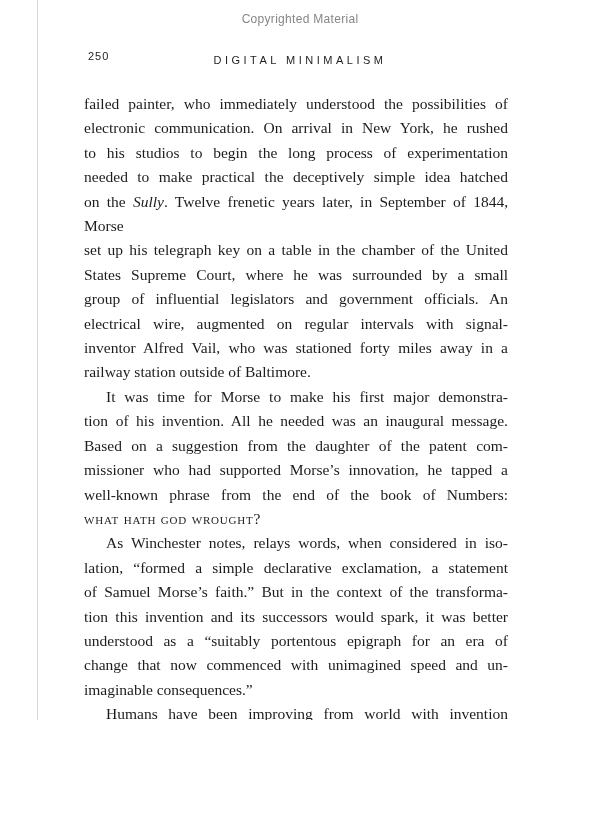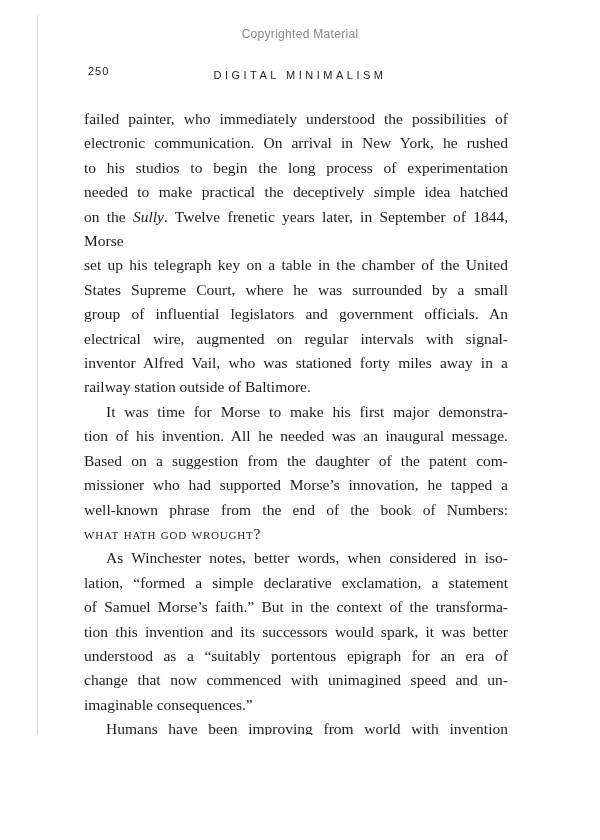--- a/index.html
+++ b/index.html
@@ -4,21 +4,20 @@
 <style>
   * { margin: 0; padding: 0; box-sizing: border-box; }
   html, body { background: #ffffff; }
   .page {
     position: relative;
     width: 600px;
     height: 720px;
     background: #ffffff;
     font-family: "Liberation Serif", serif;
     overflow: hidden;
-    margin-top: 15px;
   }
   .copyright {
     position: absolute;
     left: 0;
     width: 100%;
     text-align: center;
     font-family: "Liberation Sans", sans-serif;
     font-size: 12px;
     color: #868686;
     letter-spacing: 0.3px;
@@ -105,21 +104,21 @@
       <div class="line"><span>group of influential legislators and government officials. An</span></div>
       <div class="line"><span>electrical wire, augmented on regular intervals with signal-</span></div>
       <div class="line"><span>inventor Alfred Vail, who was stationed forty miles away in a</span></div>
       <div class="line noj"><span>railway station outside of Baltimore.</span></div>
       <div class="line indent"><span>It was time for Morse to make his first major demonstra-</span></div>
       <div class="line"><span>tion of his invention. All he needed was an inaugural message.</span></div>
       <div class="line"><span>Based on a suggestion from the daughter of the patent com-</span></div>
       <div class="line"><span>missioner who had supported Morse’s innovation, he tapped a</span></div>
       <div class="line"><span>well-known phrase from the end of the book of Numbers:</span></div>
       <div class="line noj"><span class="seg-sc">what hath god wrought?</span></div>
-      <div class="line indent"><span>As Winchester notes, better words, when considered in iso-</span></div>
+      <div class="line indent"><span>As Winchester notes, relays words, when considered in iso-</span></div>
       <div class="line"><span>lation, “formed a simple declarative exclamation, a statement</span></div>
       <div class="line"><span>of Samuel Morse’s faith.” But in the context of the transforma-</span></div>
       <div class="line"><span>tion this invention and its successors would spark, it was better</span></div>
       <div class="line"><span>understood as a “suitably portentous epigraph for an era of</span></div>
       <div class="line"><span>change that now commenced with unimagined speed and un-</span></div>
       <div class="line noj"><span>imaginable consequences.”</span></div>
       <div class="line indent"><span>Humans have been improving from world with invention</span></div>
     </div>
 
   <div class="copyright bottom">Copyrighted Material</div>

